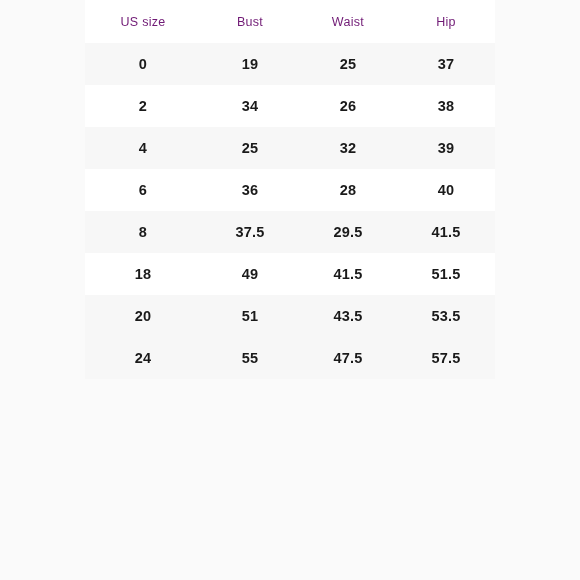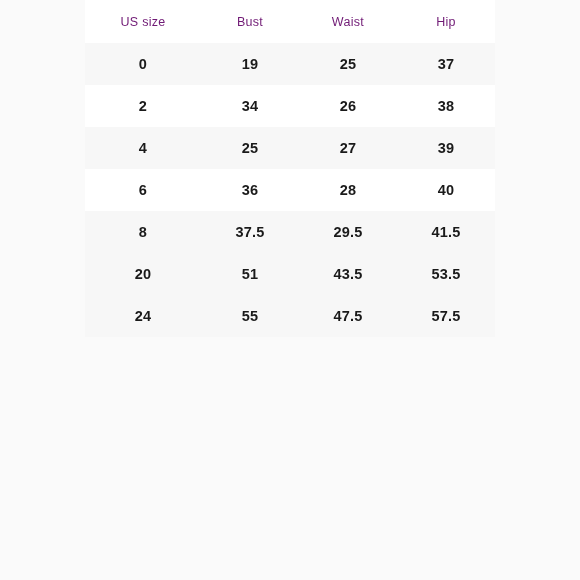--- a/index.html
+++ b/index.html
@@ -103,34 +103,40 @@
         </tr>
         <tr class="row-plain">
           <td>2</td>
           <td>34</td>
           <td>26</td>
           <td>38</td>
         </tr>
         <tr class="row-shaded">
           <td>4</td>
           <td>25</td>
-          <td>27</td>
+          <td>32</td>
           <td>39</td>
         </tr>
         <tr class="row-plain">
           <td>6</td>
           <td>36</td>
           <td>28</td>
           <td>40</td>
         </tr>
         <tr class="row-shaded">
           <td>8</td>
           <td>37.5</td>
           <td>29.5</td>
           <td>41.5</td>
+        </tr>
+        <tr class="row-plain">
+          <td>18</td>
+          <td>49</td>
+          <td>41.5</td>
+          <td>51.5</td>
         </tr>
         <tr class="row-shaded">
           <td>20</td>
           <td>51</td>
           <td>43.5</td>
           <td>53.5</td>
         </tr>
         <tr class="row-shaded">
           <td>24</td>
           <td>55</td>

